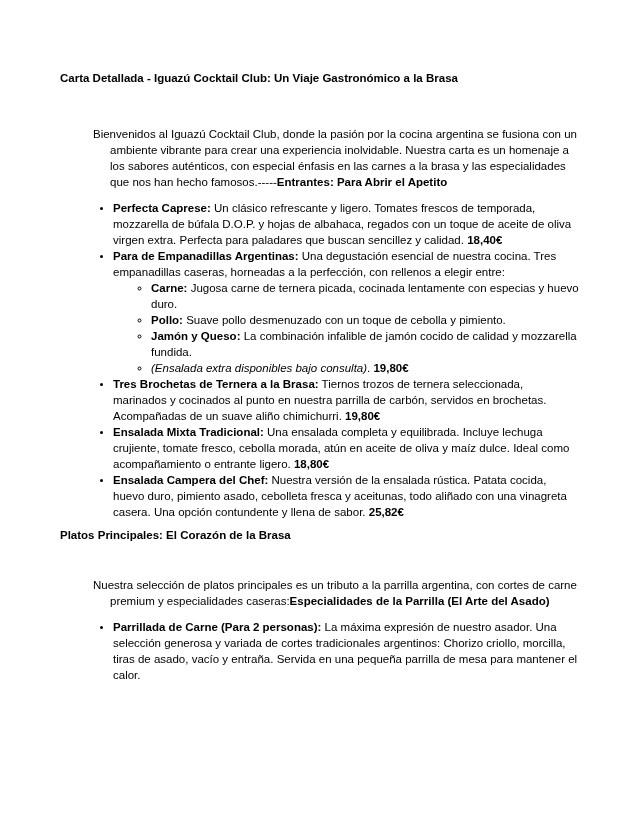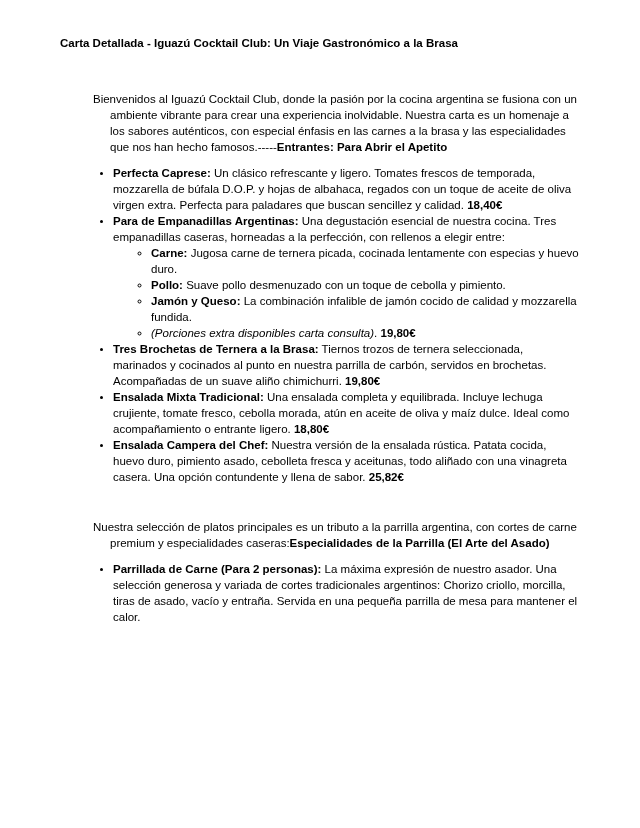--- a/index.html
+++ b/index.html
@@ -13,21 +13,21 @@
     overflow: hidden;
     font-family: "Liberation Sans", sans-serif;
     font-size: 11.5px;
     line-height: 16px;
     color: #000000;
   }
   .page {
     box-sizing: border-box;
     width: 640px;
     height: 828px;
-    padding: 35px 60px 0 60px;
+    padding: 70px 60px 0 60px;
     background: #ffffff;
   }
   .doc-title {
     font-weight: bold;
     margin: 0;
   }
   .section-heading {
     font-weight: bold;
     margin: 7px 0 0 0;
   }
@@ -66,28 +66,29 @@
   <p class="para intro"><span>Bienvenidos al Iguazú Cocktail Club, donde la pasión por la cocina argentina se fusiona con un ambiente vibrante para crear una experiencia inolvidable. Nuestra carta es un homenaje a los sabores auténticos, con especial énfasis en las carnes a la brasa y las especialidades que nos han hecho famosos.-----</span><span class="b">Entrantes: Para Abrir el Apetito</span></p>
 
 
   <ul class="l1">
     <li><span class="b">Perfecta Caprese:</span><span> Un clásico refrescante y ligero. Tomates frescos de temporada, mozzarella de búfala D.O.P. y hojas de albahaca, regados con un toque de aceite de oliva virgen extra. Perfecta para paladares que buscan sencillez y calidad. </span><span class="b">18,40€</span></li>
     <li><span class="b">Para de Empanadillas Argentinas:</span><span> Una degustación esencial de nuestra cocina. Tres empanadillas caseras, horneadas a la perfección, con rellenos a elegir entre:</span>
       <ul class="l2">
         <li><span class="b">Carne:</span><span> Jugosa carne de ternera picada, cocinada lentamente con especias y huevo duro.</span></li>
         <li><span class="b">Pollo:</span><span> Suave pollo desmenuzado con un toque de cebolla y pimiento.</span></li>
         <li><span class="b">Jamón y Queso:</span><span> La combinación infalible de jamón cocido de calidad y mozzarella fundida.</span></li>
-        <li><span class="i">(Porciones extra disponibles carta consulta)</span><span>. </span><span class="b">19,80€</span></li>
+        <li><span class="i">(Ensalada extra disponibles bajo consulta)</span><span>. </span><span class="b">19,80€</span></li>
       </ul>
     </li>
     <li><span class="b">Tres Brochetas de Ternera a la Brasa:</span><span> Tiernos trozos de ternera seleccionada, marinados y cocinados al punto en nuestra parrilla de carbón, servidos en brochetas. Acompañadas de un suave aliño chimichurri. </span><span class="b">19,80€</span></li>
     <li><span class="b">Ensalada Mixta Tradicional:</span><span> Una ensalada completa y equilibrada. Incluye lechuga crujiente, tomate fresco, cebolla morada, atún en aceite de oliva y maíz dulce. Ideal como acompañamiento o entrante ligero. </span><span class="b">18,80€</span></li>
     <li><span class="b">Ensalada Campera del Chef:</span><span> Nuestra versión de la ensalada rústica. Patata cocida, huevo duro, pimiento asado, cebolleta fresca y aceitunas, todo aliñado con una vinagreta casera. Una opción contundente y llena de sabor. </span><span class="b">25,82€</span></li>
   </ul>
 
+  <p class="section-heading">Platos Principales: El Corazón de la Brasa</p>
 
   <p class="para lead2"><span>Nuestra selección de platos principales es un tributo a la parrilla argentina, con cortes de carne premium y especialidades caseras:</span><span class="b">Especialidades de la Parrilla (El Arte del Asado)</span></p>
 
   <ul class="l1">
     <li><span class="b">Parrillada de Carne (Para 2 personas):</span><span> La máxima expresión de nuestro asador. Una selección generosa y variada de cortes tradicionales argentinos: Chorizo criollo, morcilla, tiras de asado, vacío y entraña. Servida en una pequeña parrilla de mesa para mantener el calor.</span></li>
   </ul>
 
 </div>
 
 </body></html>

